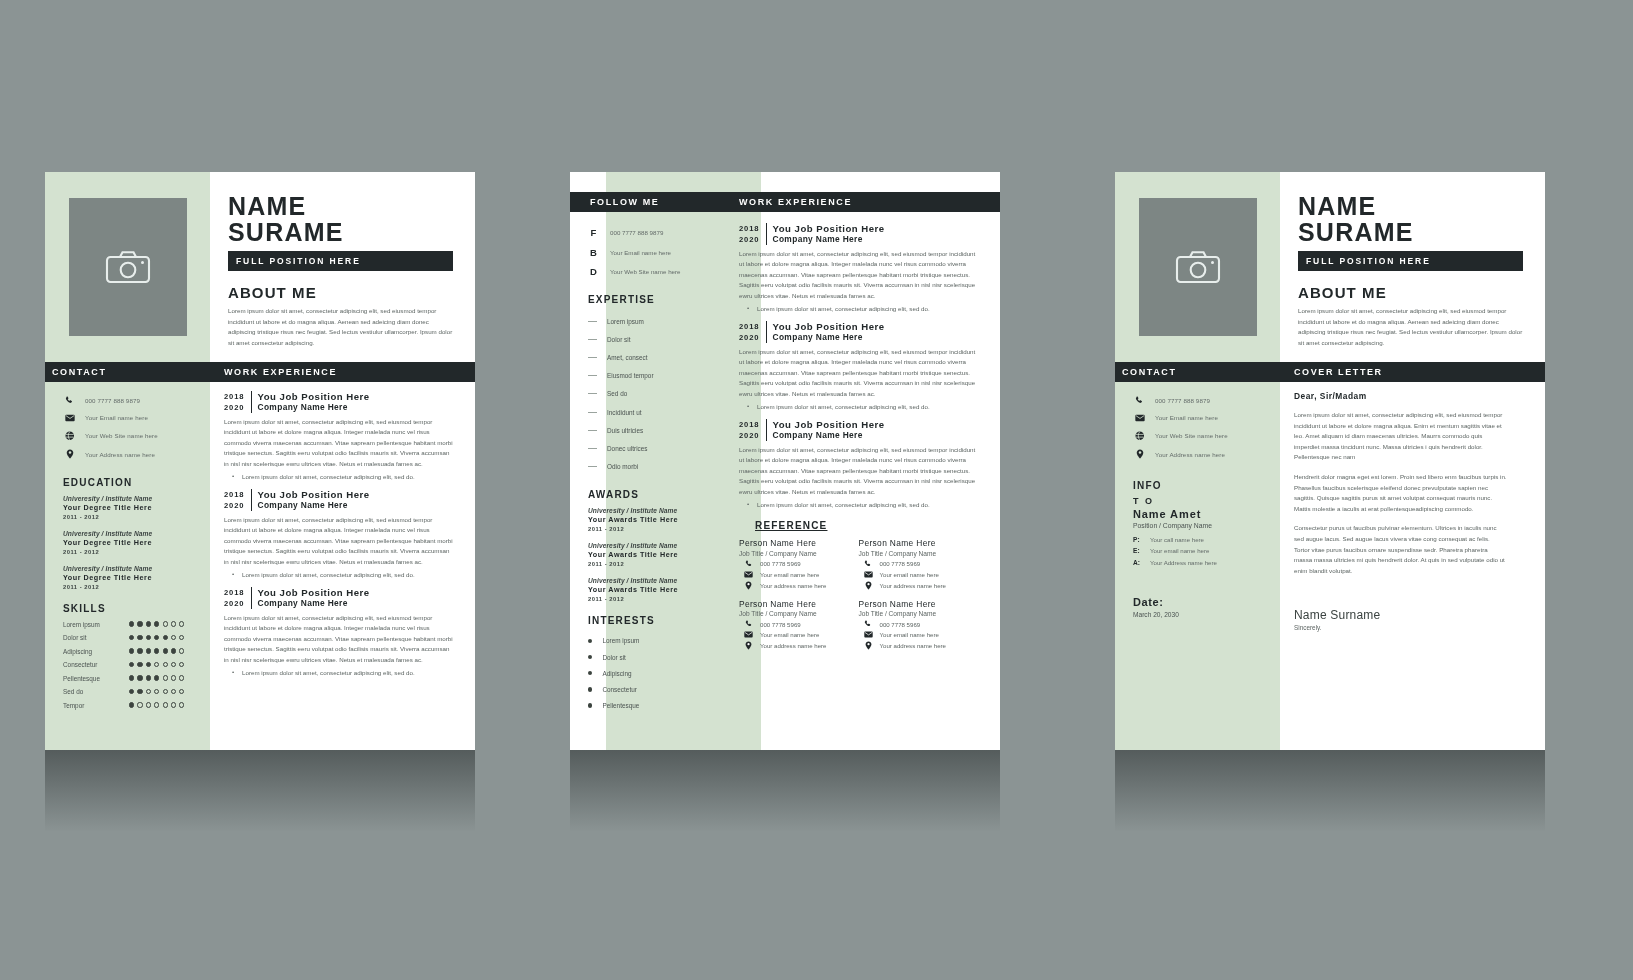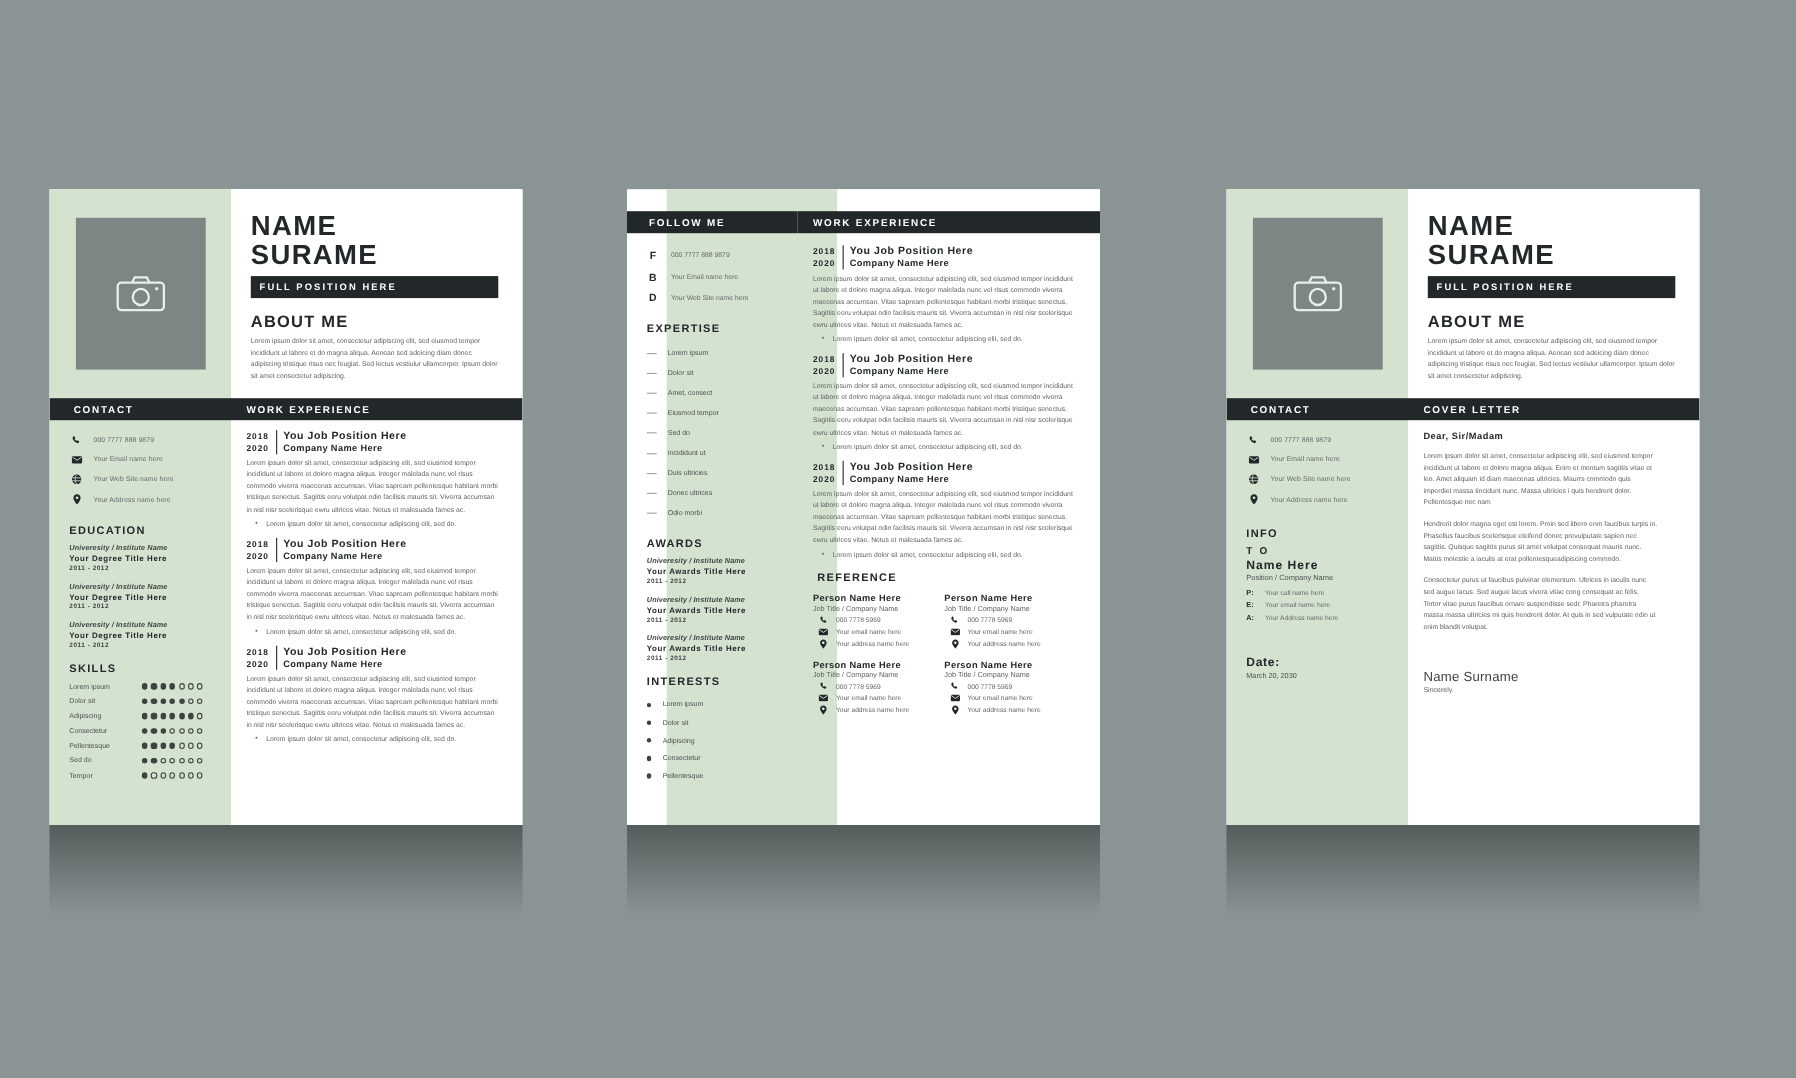--- a/index.html
+++ b/index.html
@@ -69,21 +69,21 @@
     margin-top: 5px; font-size: 6.2px; line-height: 10.5px; color: #5d6563;
   }
 
   
   .darkbar {
     background: #22282a; color: #fff; height: 20px;
     display: flex; align-items: center;
     font-size: 9px; font-weight: 700; letter-spacing: 1.6px;
     text-transform: uppercase;
   }
-  .darkbar.l { padding-left: 22px; }
+  .darkbar.l { padding-left: 7px; }
   .darkbar.r { padding-left: 14px; }
 
   
   .bandrow { position: absolute; left: 0; right: 0; display: flex; }
   .bandrow > .bl { width: 165px; flex: 0 0 165px; }
   .bandrow > .br { flex: 1 1 auto; }
   .bandrow.narrow > .bl { width: 155px; flex: 0 0 155px; }
 
   
   .lc { padding: 9px 12px 0 18px; }
@@ -130,24 +130,24 @@
   .fm-t { font-size: 6.2px; color: #636b69; }
 
   .exp-row { display: flex; align-items: center; gap: 10px; padding: 5.6px 0; }
   .dash { width: 9px; height: 1px; background: #9aa39e; flex: 0 0 9px; }
   .exp-t { font-size: 6.4px; color: #4b5351; }
 
   .int-row { display: flex; align-items: center; gap: 10px; padding: 4.6px 0; }
   .bullet { width: 4.4px; height: 4.4px; border-radius: 50%; background: #3c443f; flex: 0 0 4.4px; }
 
   
-  .ref-h { font-size: 10px; font-weight: 700; letter-spacing: 1.2px; color: #22282a; text-transform: uppercase; margin: 12px 4px 7px; }
+  .ref-h { font-size: 10px; font-weight: 700; letter-spacing: 1.2px; color: #22282a; text-transform: uppercase; margin: 12px 16px 7px; text-decoration: underline; }
   .ref-grid { display: flex; flex-wrap: wrap; }
   .ref-card { width: 50%; margin-bottom: 9px; }
-  .ref-name { font-size: 8.4px; font-weight: 700; color: #22282a; letter-spacing: .35px; }
+  .ref-name { font-size: 8.4px; font-weight: 400; color: #22282a; letter-spacing: .35px; }
   .ref-job { font-size: 6.6px; color: #5d6563; margin-top: 1.5px; }
   .ref-line { display: flex; align-items: center; gap: 7px; margin-top: 3px; padding-left: 5px;}
   .ref-ic { width: 9px; flex: 0 0 9px; display: flex; align-items: center; justify-content: center; }
   .ref-t { font-size: 6.1px; color: #5d6563; }
 
   
   .info-h { font-size: 10px; font-weight: 700; letter-spacing: 1.2px; color: #22282a; text-transform: uppercase; margin: 16px 0 5px; }
   .to-l { font-size: 9px; font-weight: 700; letter-spacing: 2px; color: #22282a; }
   .to-name { font-size: 11px; font-weight: 700; letter-spacing: .9px; color: #22282a; margin-top: 2px;}
   .to-pos { font-size: 6.8px; color: #4b5351; margin-top: 2px; }
@@ -748,21 +748,21 @@
                 <path d="M4.5.5C2.3.5.6 2.2.6 4.4c0 2.8 3.9 7.1 3.9 7.1s3.9-4.3 3.9-7.1C8.4 2.2 6.7.5 4.5.5z"></path>
                 <circle cx="4.5" cy="4.3" r="1.5" fill="#d4e2d0"></circle>
               </svg>
           </span>
           <span class="ctext">Your Address name here</span>
         </div>
       </div>
 
       <div class="info-h">INFO</div>
       <div class="to-l">T O</div>
-      <div class="to-name">Name Here</div>
+      <div class="to-name">Name Amet</div>
       <div class="to-pos">Position / Company Name</div>
       <div style="margin-top:7px;">
         <div class="pea-row">
           <span class="pea-k">P:</span>
           <span class="pea-v">Your  call name here</span>
         </div>
         <div class="pea-row">
           <span class="pea-k">E:</span>
           <span class="pea-v">Your  email name here</span>
         </div>

